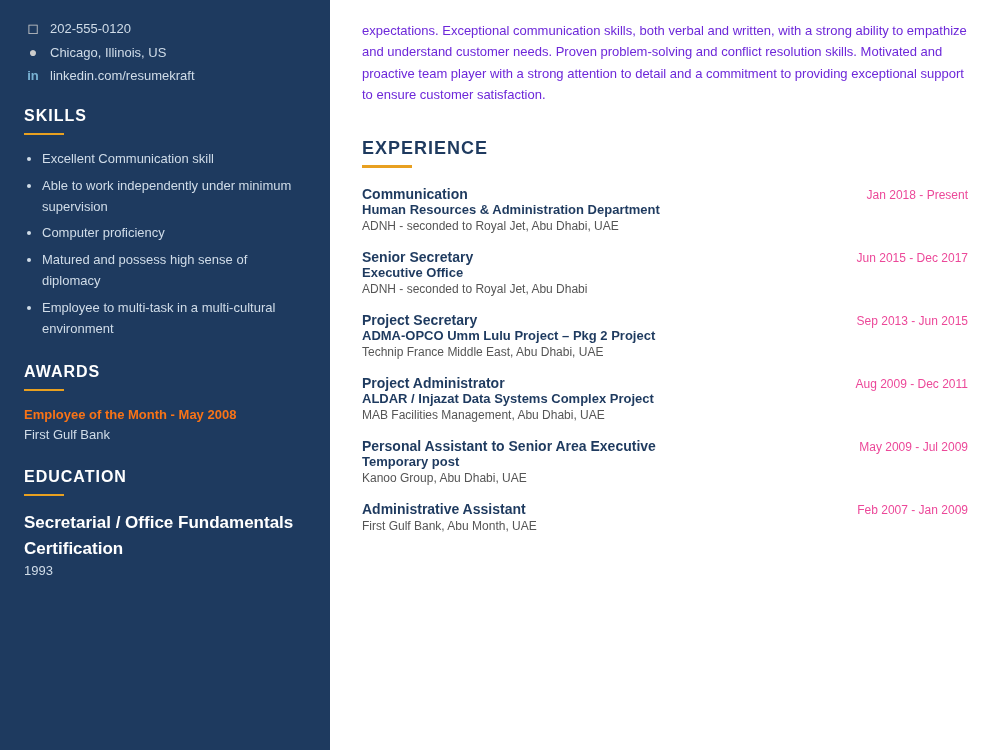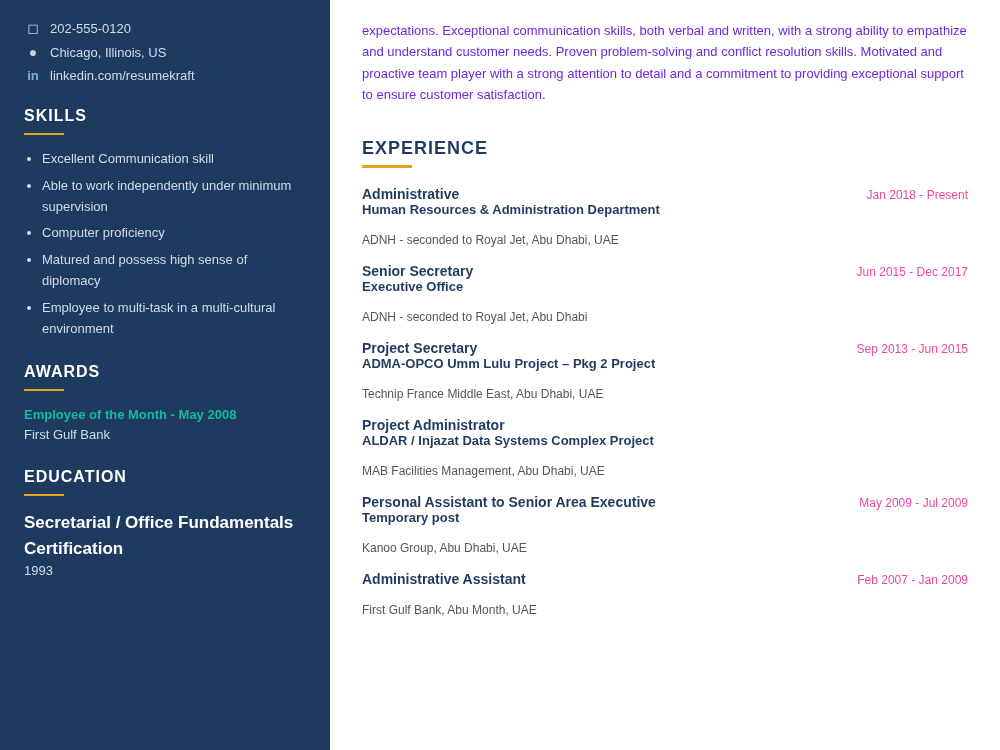--- a/index.html
+++ b/index.html
@@ -77,21 +77,21 @@
 
     .award-entry {
       color: #d0dce8;
       font-size: 13px;
       line-height: 1.5;
       margin-top: 4px;
     }
 
     .award-entry .award-title {
       font-weight: bold;
-      color: #14b8a6;
+      color: #f97316;
       font-size: 13px;
     }
 
     .education-section {
       margin-top: 24px;
     }
 
     .edu-entry {
       color: #d0dce8;
       font-size: 13px;
@@ -153,21 +153,21 @@
 
     .exp-company {
       font-size: 13px;
       font-weight: bold;
       color: #1e3a5f;
     }
 
     .exp-location {
       font-size: 12px;
       color: #555;
-      margin-top: 16px;
+      margin-top: 2px;
     }
 
     .exp-date {
       font-size: 12px;
       color: #ec4899;
       white-space: nowrap;
       text-align: right;
       padding-top: 2px;
     }
 
@@ -229,21 +229,21 @@
 
 <div class="main">
   <p class="summary-text">expectations. Exceptional communication skills, both verbal and written, with a strong ability to empathize and understand customer needs. Proven problem-solving and conflict resolution skills. Motivated and proactive team player with a strong attention to detail and a commitment to providing exceptional support to ensure customer satisfaction.</p>
 
   <div class="experience-title">EXPERIENCE</div>
   <div class="exp-divider"></div>
 
   <div id="exp-list">
       <div class="exp-entry">
         <div class="exp-left">
-          <div class="exp-job-title">Administrative</div>
+          <div class="exp-job-title">Communication</div>
           <div class="exp-company">Human Resources &amp; Administration Department</div>
           <div class="exp-location">ADNH - seconded to Royal Jet, Abu Dhabi, UAE</div>
         </div>
         <div class="exp-date">Jan 2018 - Present</div>
       </div>
       <div class="exp-entry">
         <div class="exp-left">
           <div class="exp-job-title">Senior Secretary</div>
           <div class="exp-company">Executive Office</div>
           <div class="exp-location">ADNH - seconded to Royal Jet, Abu Dhabi</div>
@@ -257,20 +257,21 @@
           <div class="exp-location">Technip France Middle East, Abu Dhabi, UAE</div>
         </div>
         <div class="exp-date">Sep 2013 - Jun 2015</div>
       </div>
       <div class="exp-entry">
         <div class="exp-left">
           <div class="exp-job-title">Project Administrator</div>
           <div class="exp-company">ALDAR / Injazat Data Systems Complex Project</div>
           <div class="exp-location">MAB Facilities Management, Abu Dhabi, UAE</div>
         </div>
+        <div class="exp-date">Aug 2009 - Dec 2011</div>
       </div>
       <div class="exp-entry">
         <div class="exp-left">
           <div class="exp-job-title">Personal Assistant to Senior Area Executive</div>
           <div class="exp-company">Temporary post</div>
           <div class="exp-location">Kanoo Group, Abu Dhabi, UAE</div>
         </div>
         <div class="exp-date">May 2009 - Jul 2009</div>
       </div>
       <div class="exp-entry">

